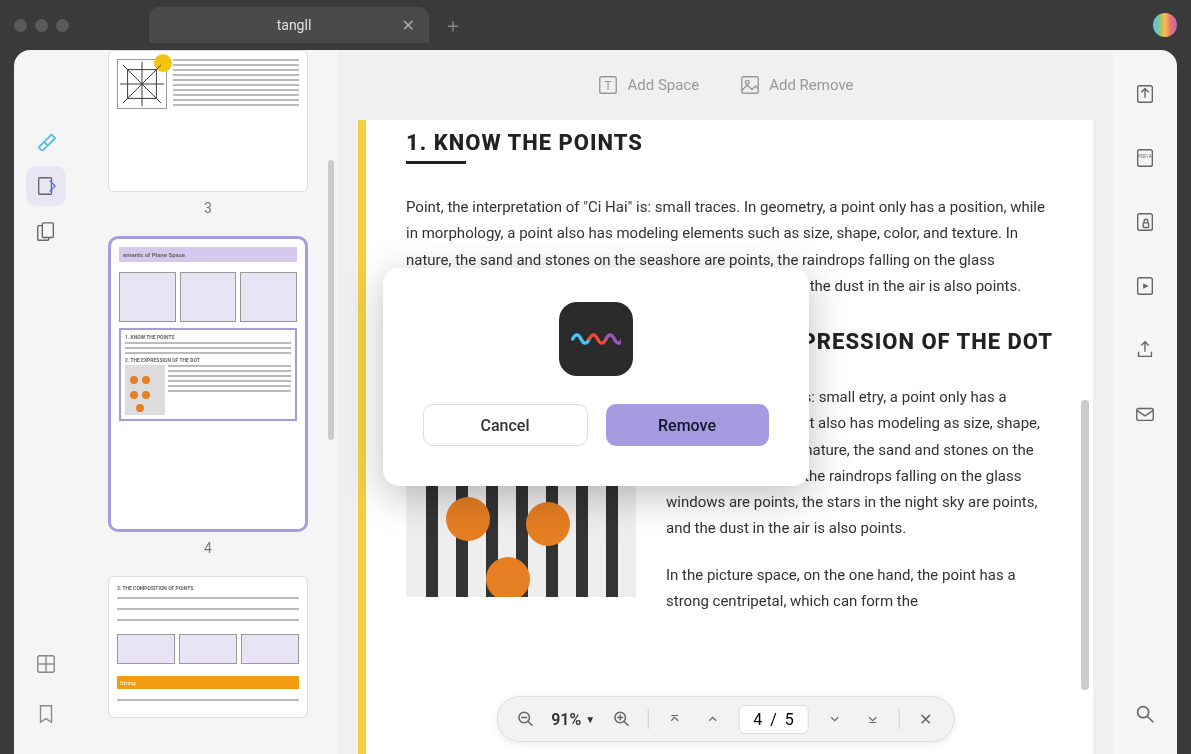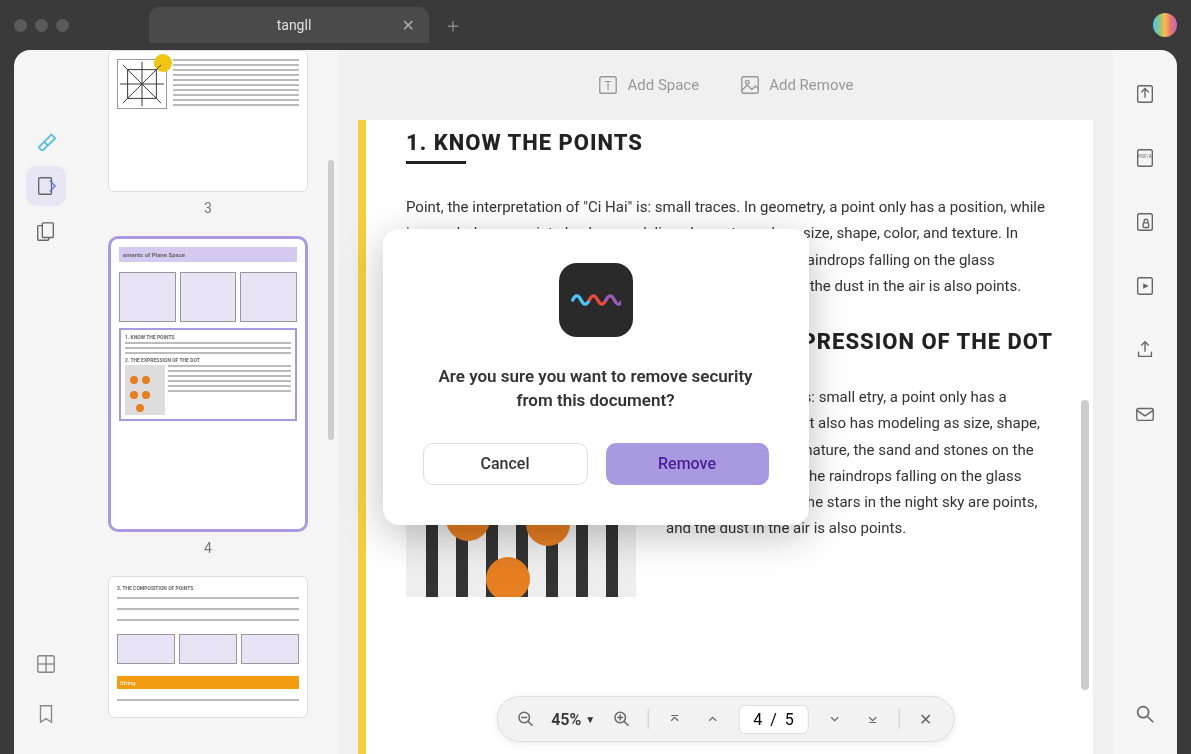--- a/index.html
+++ b/index.html
@@ -66,21 +66,21 @@
 
 
 .modal-backdrop { position: absolute; inset: 0; display:flex; align-items:center; justify-content:center; z-index: 100;}
 .modal { background: #fff; border-radius: 16px; width: 426px; padding: 34px 40px 40px 40px; box-shadow: 0 10px 40px rgba(0,0,0,0.25); text-align: center;}
 .modal-icon { width: 74px; height: 74px; background: #2a2a2a; border-radius: 18px; margin: 0 auto 28px auto; display:flex; align-items:center; justify-content:center;}
 .modal-icon-wave { width: 50px; height: 20px; }
 .modal-text { font-size: 17px; font-weight: 600; color: #333; line-height: 1.4; margin-bottom: 30px;}
 .modal-btns { display: flex; gap: 6px; }
 .modal-btn { flex: 1; height: 42px; border-radius: 10px; font-size: 16px; font-weight: 500; cursor: pointer; border: none; }
 .btn-cancel { background: #fff; border: 1px solid #ddd; color: #333; }
-.btn-remove { background: #a89ae0; color: #4c1d95; margin-left: 12px; }
+.btn-remove { background: #a89ae0; color: #0f172a; margin-left: 12px; }
 
 
 .mini-sq{width:50px;height:50px;background:#fff;border:1px solid #999;position:relative;}
 .mini-dot{position:absolute;width:18px;height:18px;border-radius:50%;background:#f1c40f;top:-6px;right:-6px;}
 .mini-text{flex:1;}
 .mini-line{height:2px;background:#bbb;margin-bottom:3px;}
 .mini-banner{background:#d6c9f0;padding:4px;font-size:6px;font-weight:bold;margin-bottom:4px;}
 .mini-cols{display:flex;gap:4px;}
 .mini-col{flex:1;border:1px solid #999;height:50px;background:#e8e4f5;}
 .mini-section{border:1px solid #bbb;padding:4px;margin-bottom:4px;}
@@ -266,34 +266,35 @@
           <div class="dot-orange" style="top:12px;left:80px"></div>
           <div class="dot-orange" style="top:90px;left:70px"></div>
           <div class="dot-orange" style="top:90px;left:150px"></div>
           <div class="dot-orange" style="top:170px;left:40px"></div>
           <div class="dot-orange" style="top:175px;left:120px"></div>
           <div class="dot-orange" style="top:230px;left:80px"></div>
         </div>
         <div class="doc-right">
           <h2 class="doc-h" style="text-align:right">PRESSION OF THE DOT</h2>
           <p class="doc-p" style="margin-top:30px">pretation of "Ci Hai" is: small etry, a point only has a position, ology, a point also has modeling as size, shape, color, and texture. In nature, the sand and stones on the seashore are points, the raindrops falling on the glass windows are points, the stars in the night sky are points, and the dust in the air is also points.</p>
+          <p class="doc-p">In the picture space, on the one hand, the point has a strong centripetal, which can form the</p>
         </div>
       </div>
     </div>
 
     <div class="bottom-bar">
       <div class="bb-btn">
           <svg width="18" height="18" viewBox="0 0 24 24" stroke="#666" stroke-width="2" fill="none">
             <circle cx="10" cy="10" r="7"></circle>
             <line x1="6" y1="10" x2="14" y2="10"></line>
             <line x1="15" y1="15" x2="21" y2="21"></line>
           </svg>
         </div>
       <div class="zoom-val">
-          <span>45%</span>
+          <span>91%</span>
           <span style="font-size:10px">▼</span>
         </div>
       <div class="bb-btn">
           <svg width="18" height="18" viewBox="0 0 24 24" stroke="#666" stroke-width="2" fill="none">
             <circle cx="10" cy="10" r="7"></circle>
             <line x1="6" y1="10" x2="14" y2="10"></line>
             <line x1="10" y1="6" x2="10" y2="14"></line>
             <line x1="15" y1="15" x2="21" y2="21"></line>
           </svg>
         </div>
@@ -382,19 +383,18 @@
 
 <div class="modal-backdrop">
   <div class="modal">
     <div class="modal-icon">
       <svg class="modal-icon-wave" viewBox="0 0 60 24">
           <path d="M2 12 Q7 2 12 12 T22 12" stroke="#4fc3f7" stroke-width="4" fill="none" stroke-linecap="round"></path>
           <path d="M22 12 Q27 2 32 12 T42 12" stroke="#e74c3c" stroke-width="4" fill="none" stroke-linecap="round"></path>
           <path d="M42 12 Q47 2 52 12 T62 12" stroke="#9b59b6" stroke-width="4" fill="none" stroke-linecap="round"></path>
         </svg>
     </div>
-    <div class="modal-text">Are you sure you want to remove security from this document?</div>
     <div class="modal-btns">
       <button class="modal-btn btn-cancel">Cancel</button>
       <button class="modal-btn btn-remove">Remove</button>
     </div>
   </div>
 </div>
 
 </body></html>

